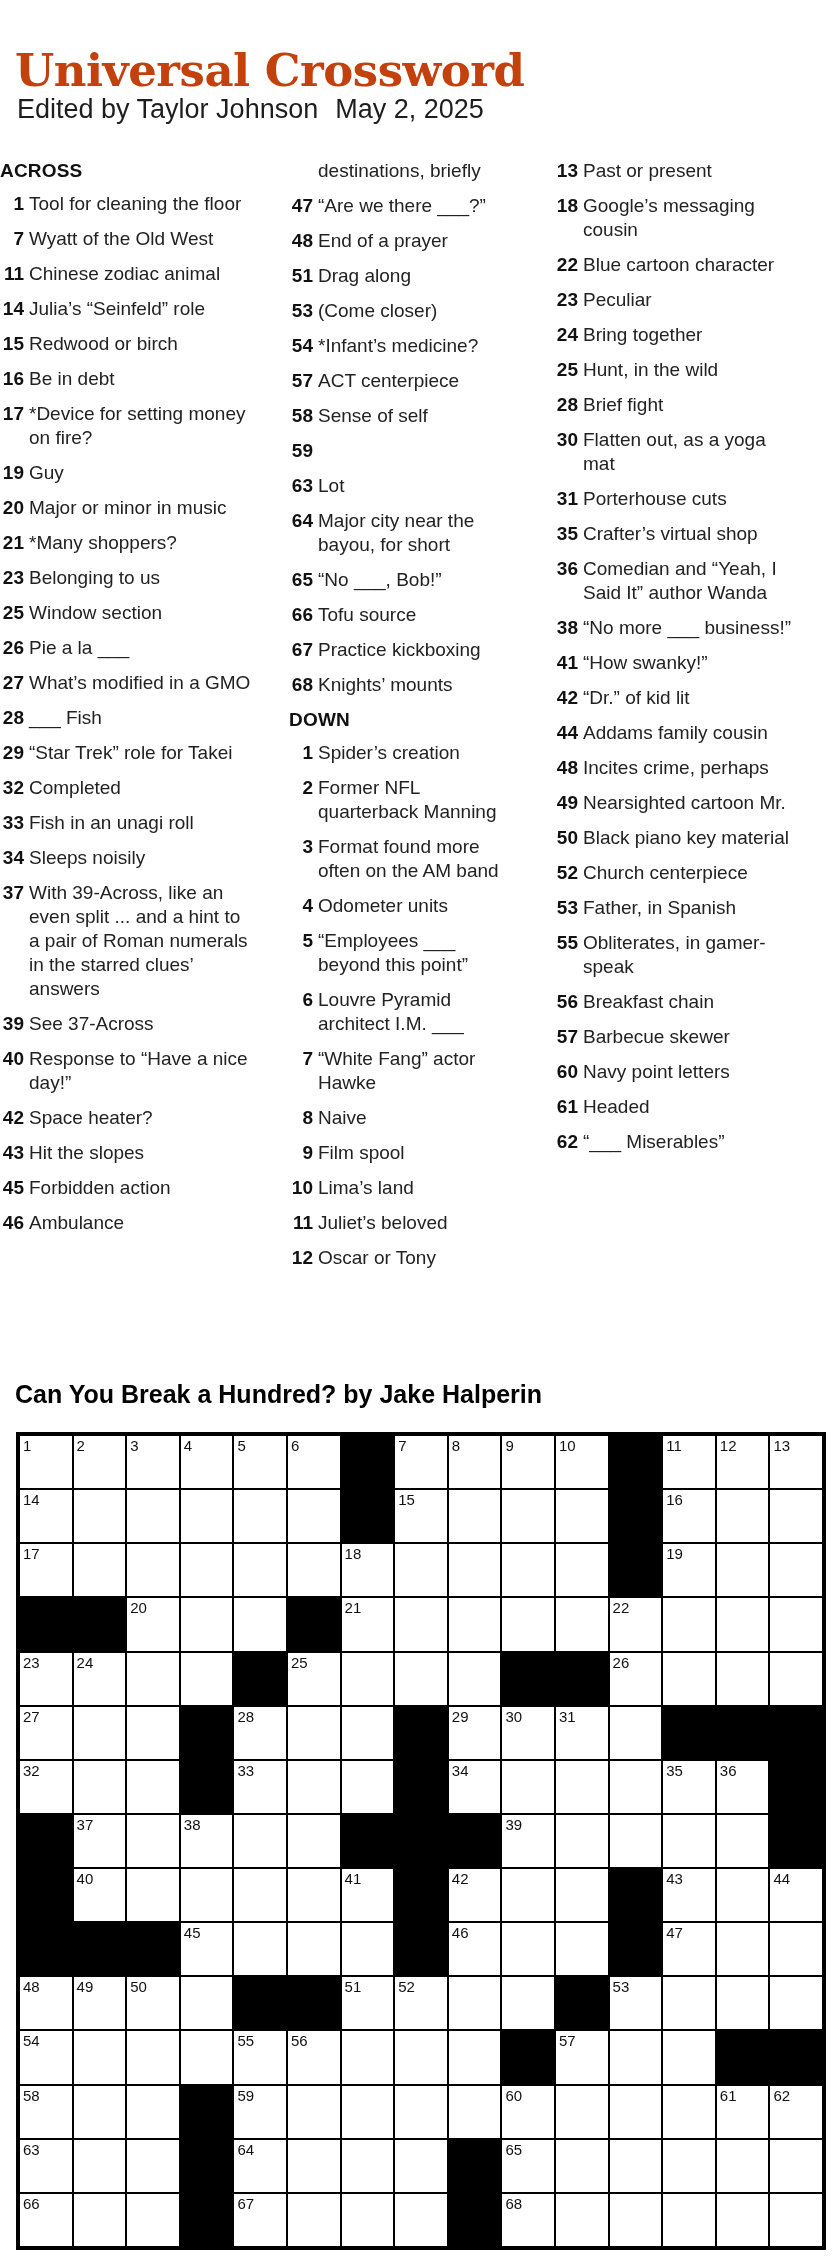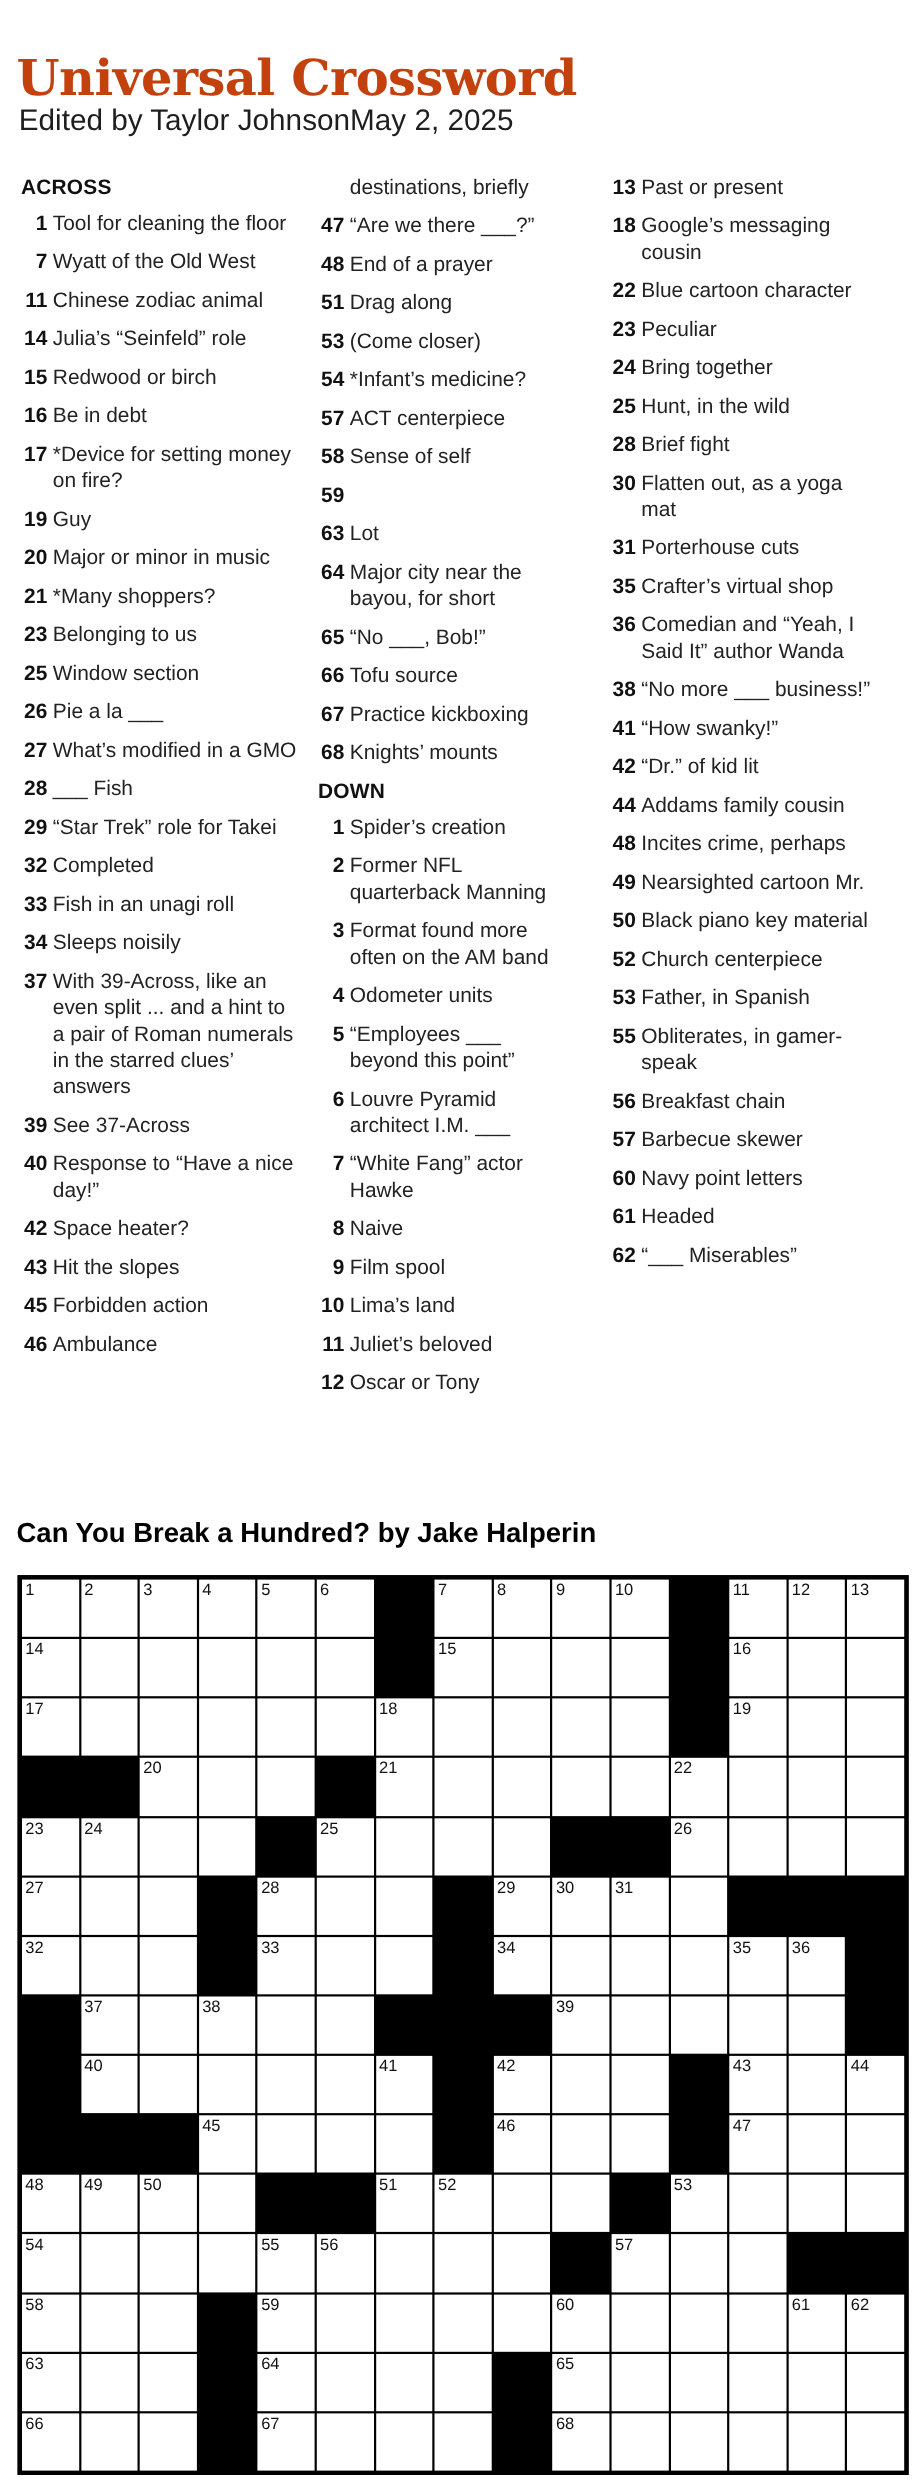--- a/index.html
+++ b/index.html
@@ -7,23 +7,23 @@
     width:838px;height:2257px;background:#ffffff;position:relative;overflow:hidden;
     font-family:"Liberation Sans",sans-serif;color:#1d1d1d;
     -webkit-font-smoothing:antialiased;
   }
   .page-title{
     position:absolute;left:15px;top:16px;
     font-family:"DejaVu Serif",serif;font-weight:700;font-size:45px;line-height:1.1;
     letter-spacing:-0.5px;
   }
   .subtitle{position:absolute;left:17px;top:93px;font-size:27px;line-height:1.2;color:#1e1e1e}
-  .subtitle .date{}
+  .subtitle .date{margin-left:17px}
   .clue-col{position:absolute;top:159px;font-size:19px;line-height:24px;color:#222}
-  #col1{left:19px;width:252px}
+  #col1{left:0;width:252px}
   #col2{left:289px;width:221px}
   #col3{left:554px;width:242px}
   .clue-header{font-weight:700;font-size:19px;margin-bottom:9px;letter-spacing:.2px;color:#111}
   .clue{display:flex;margin-bottom:11px}
   .clue .num{flex:0 0 29px;text-align:right;font-weight:700;padding-right:5px;box-sizing:border-box;color:#111}
   .clue .txt{flex:1 1 auto}
   .clue.cont{padding-left:29px}
   .grid-caption{position:absolute;left:15px;top:1380px;font-size:25px;font-weight:700;color:#000000}
   #grid{
     position:absolute;left:16px;top:1432px;width:802px;height:810px;

